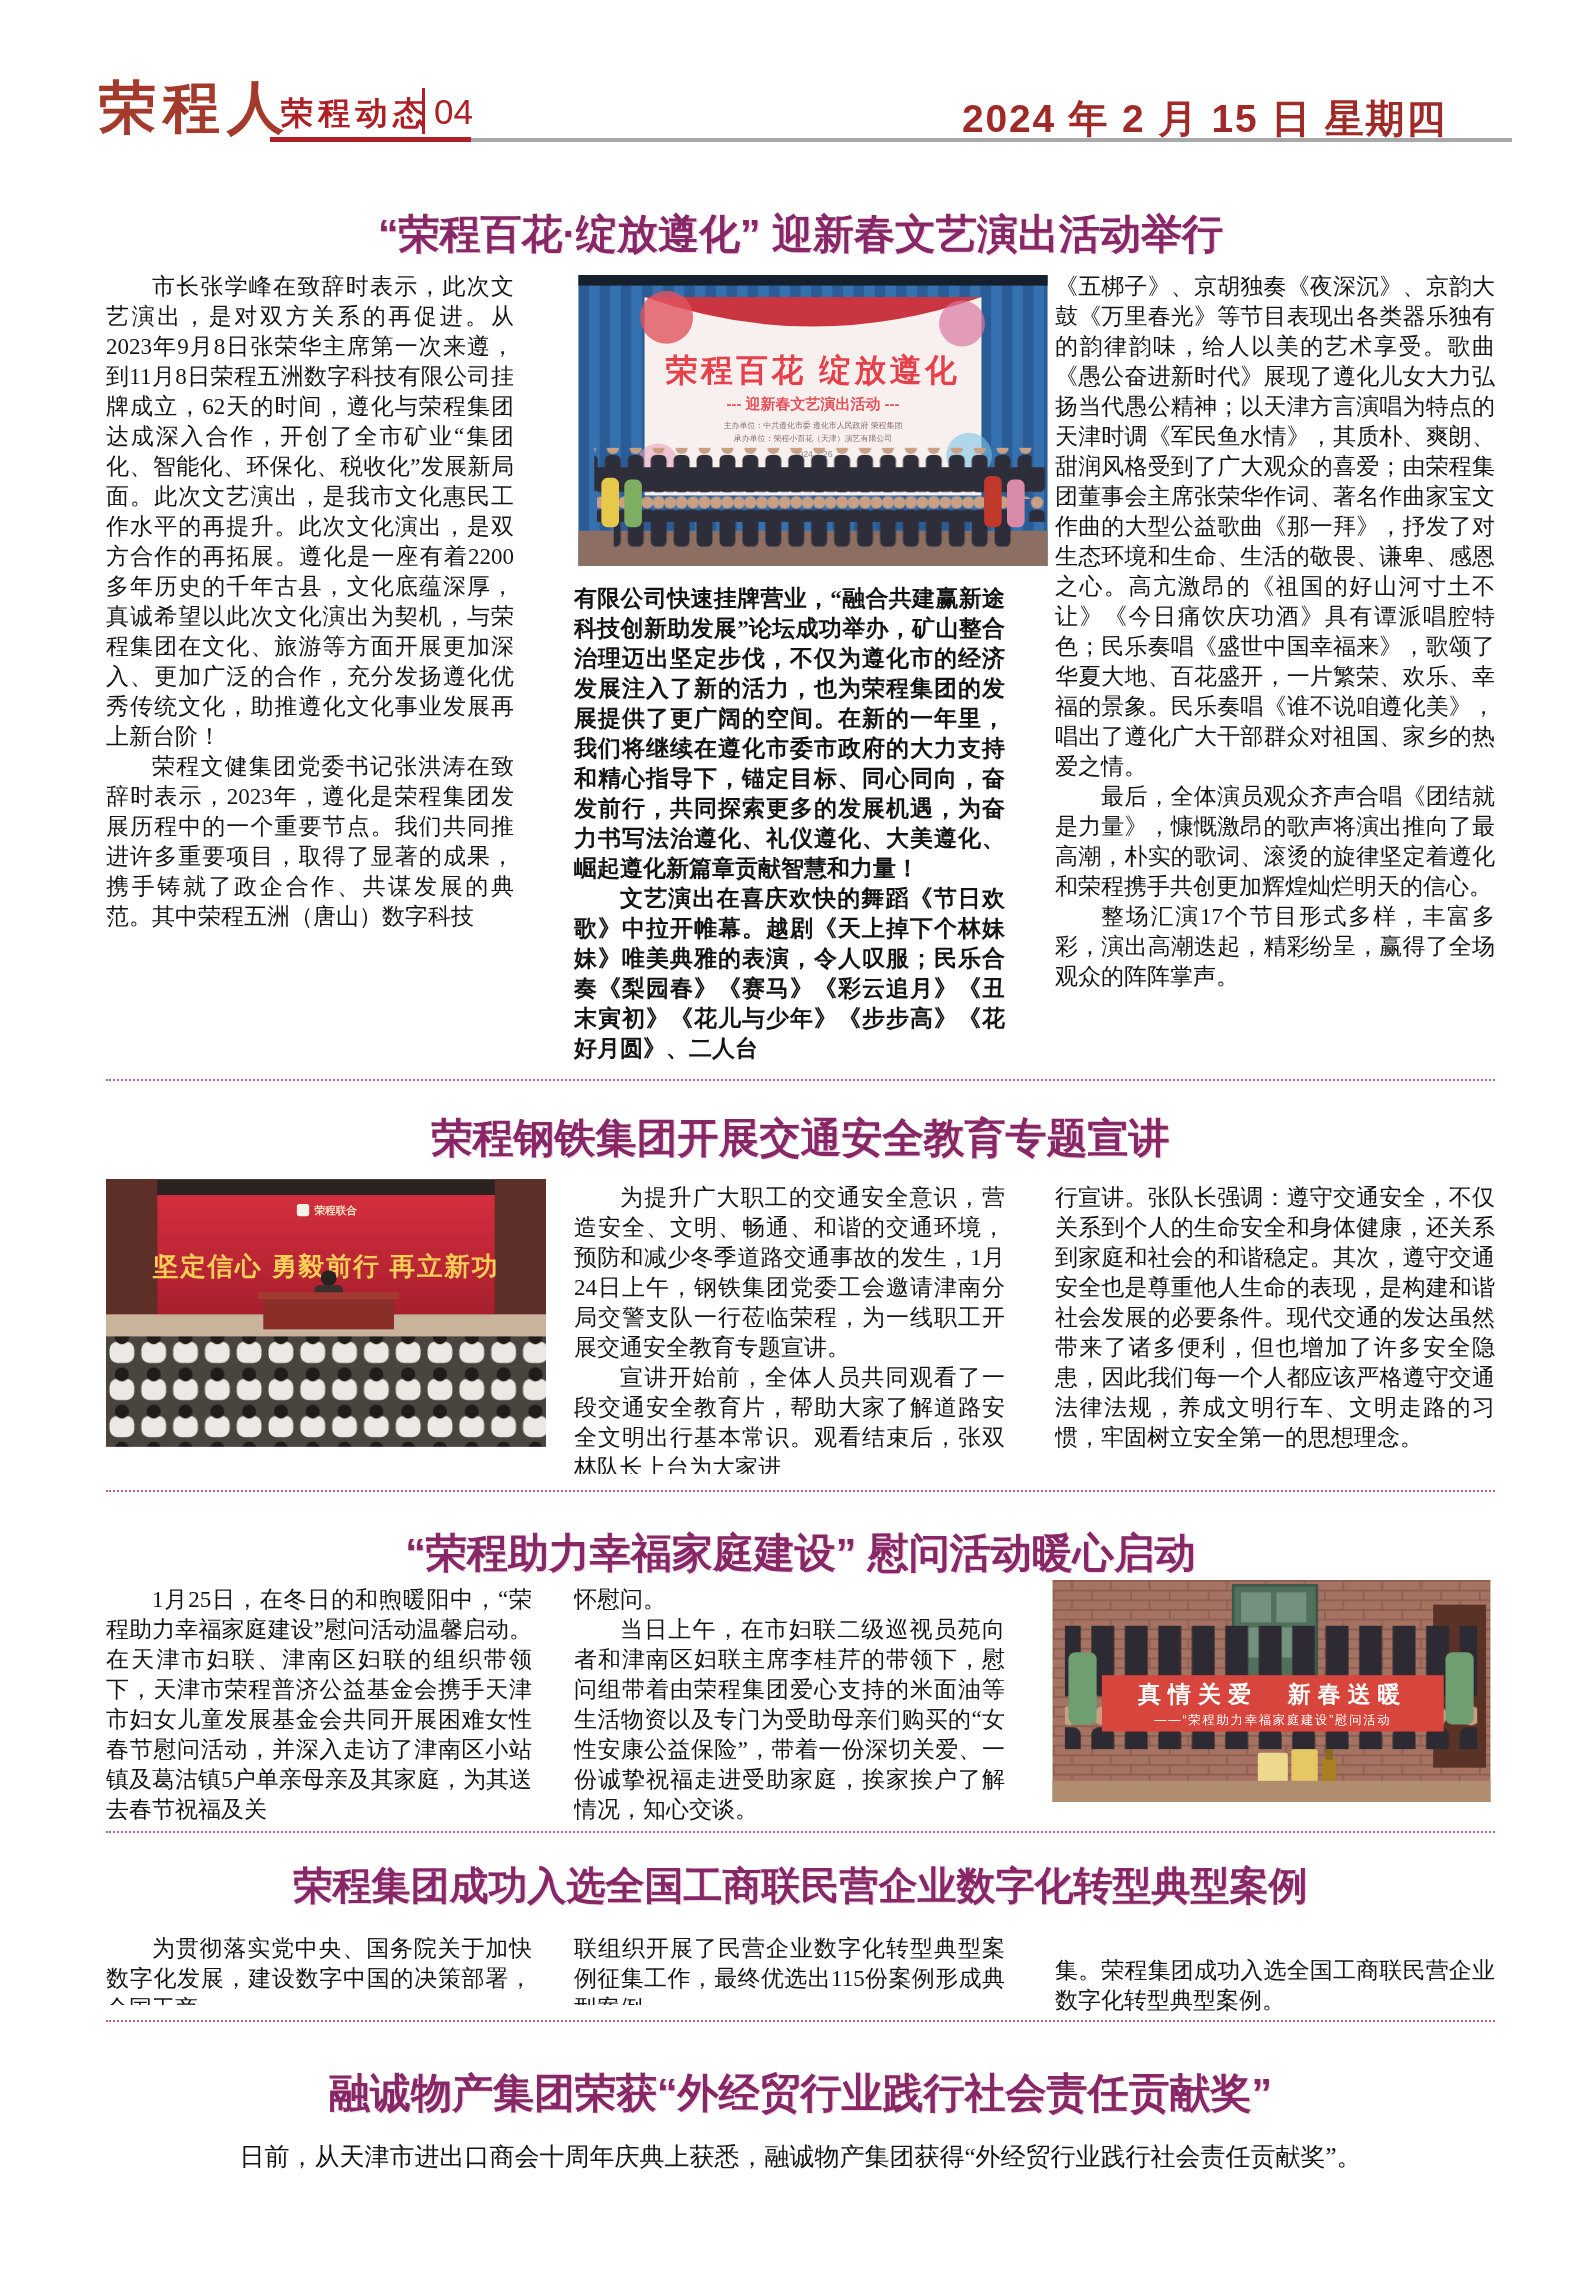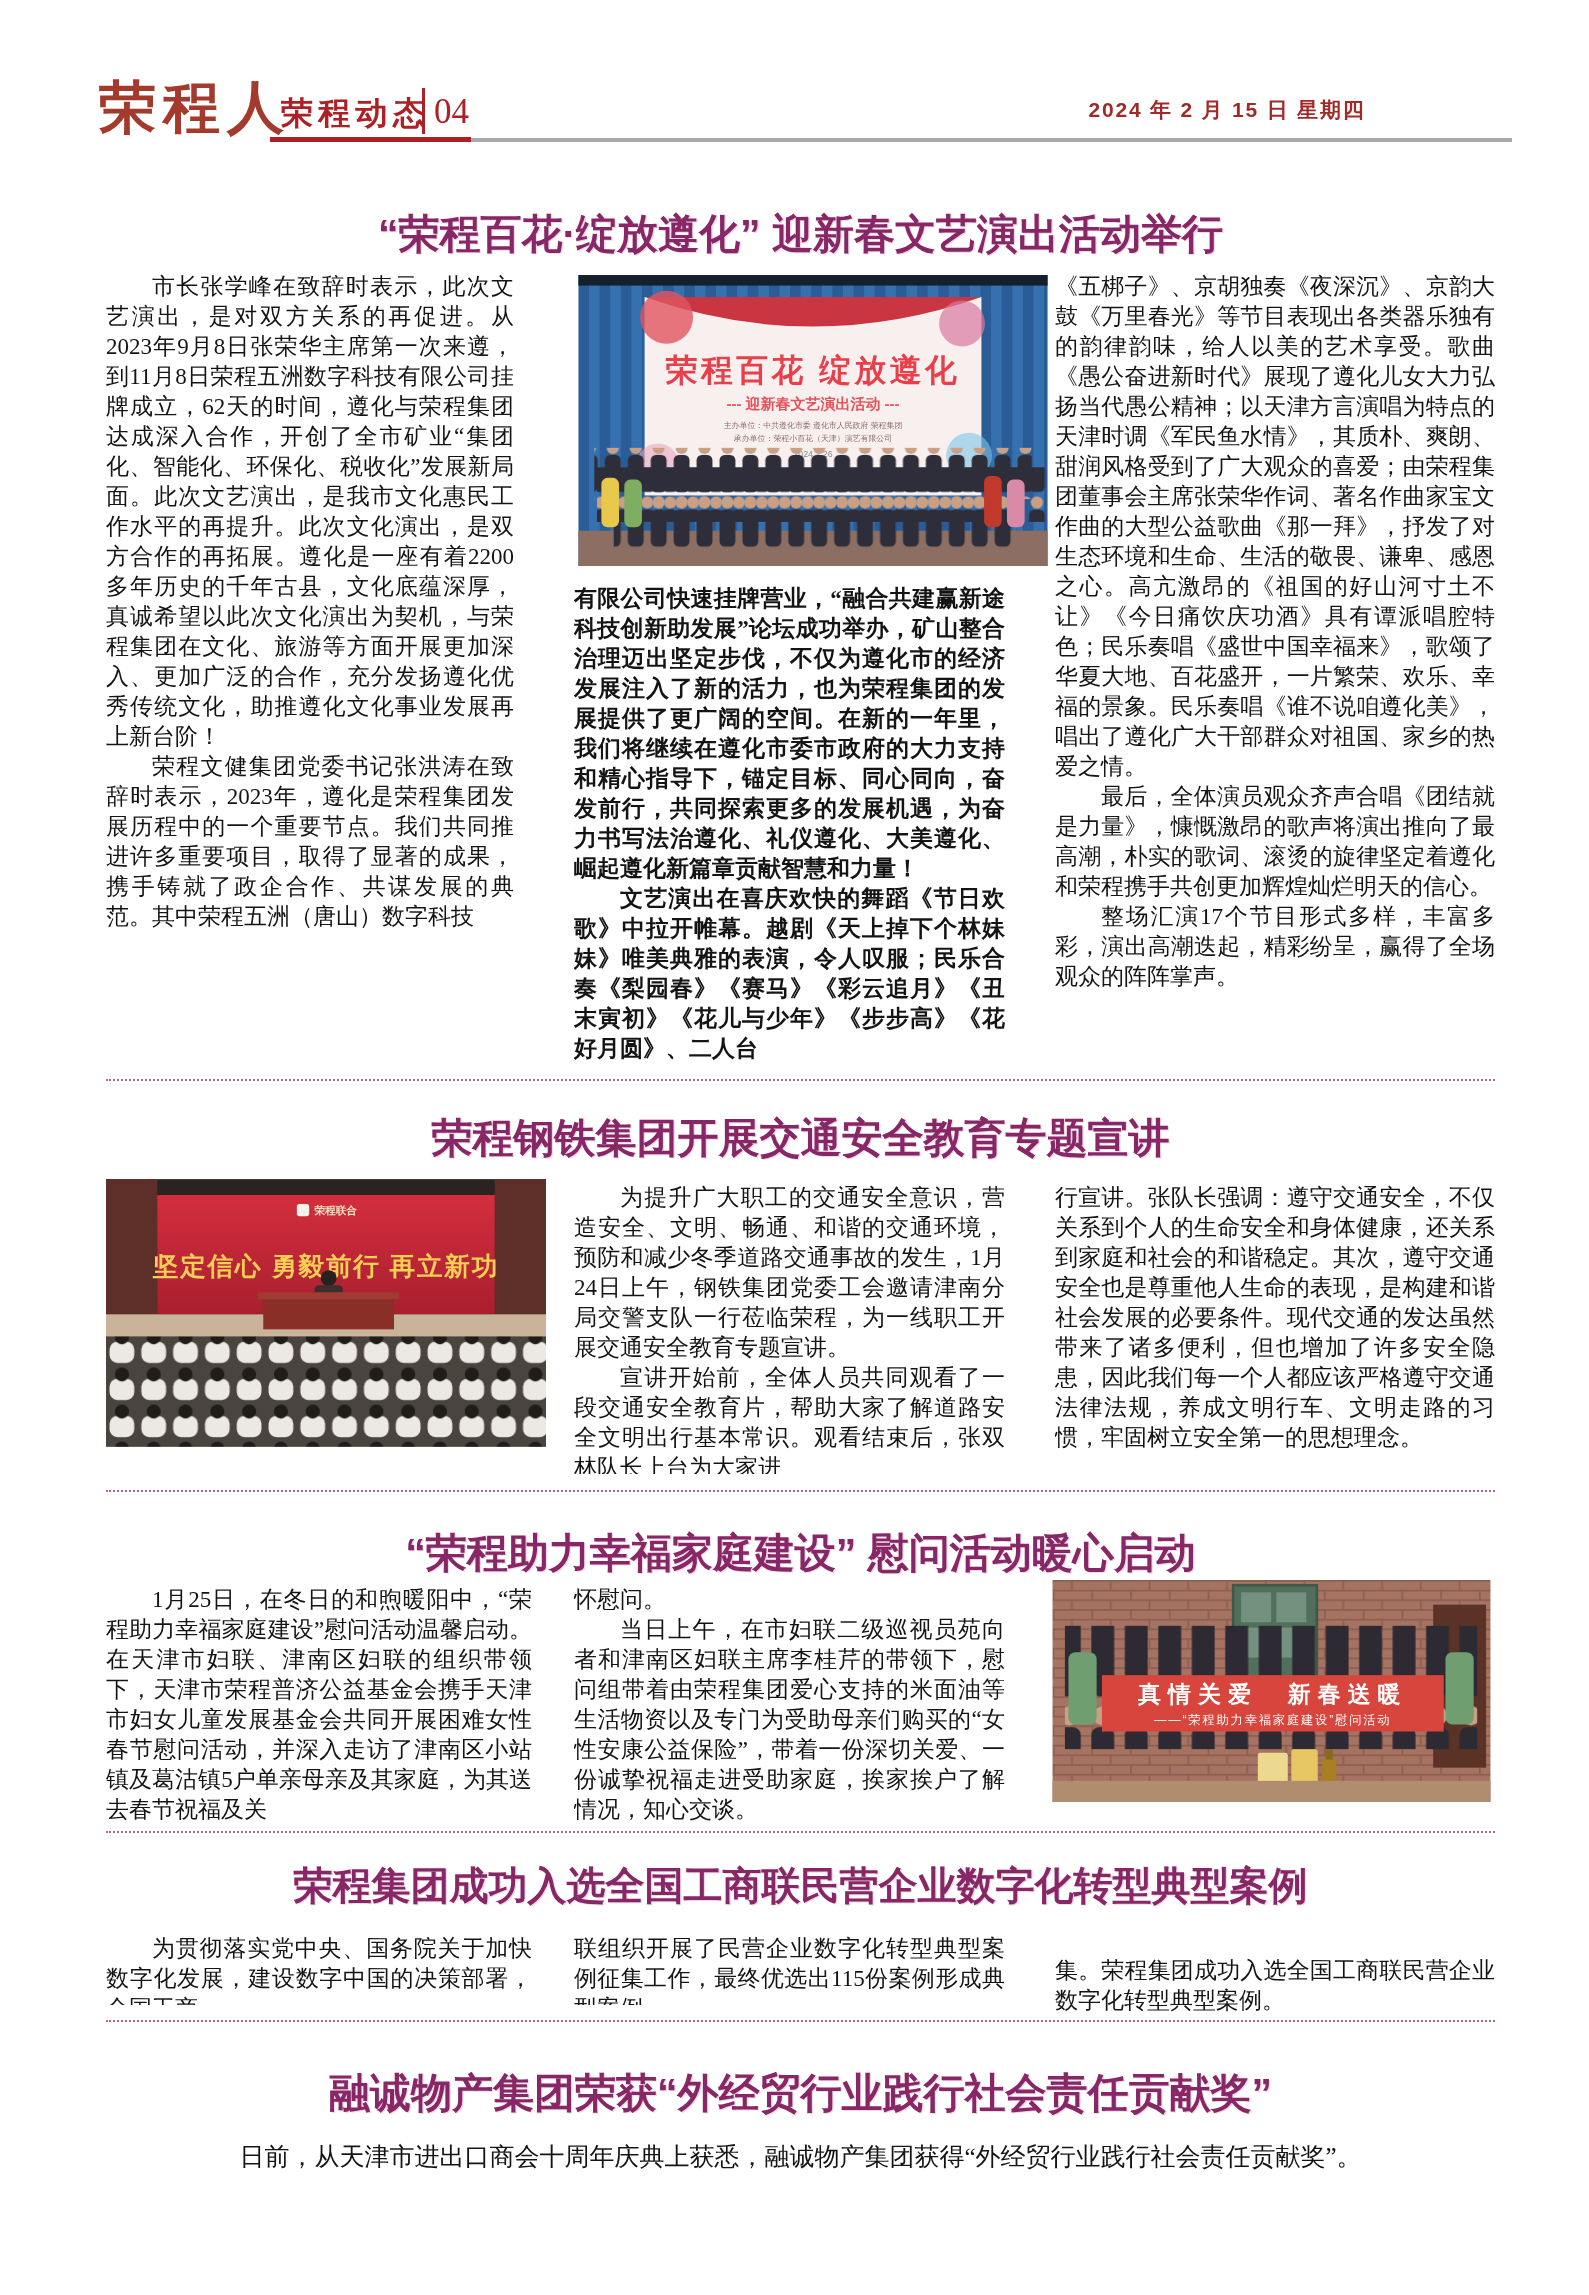--- a/index.html
+++ b/index.html
@@ -4,25 +4,25 @@
 <style>
   html,body{margin:0;padding:0;background:#e8e8e8;}
   #page{position:relative;width:1589px;height:2295px;background:#ffffff;
         font-family:"Liberation Serif",serif;color:#141414;overflow:hidden;}
   .abs{position:absolute;}
   
   .masthead{font-family:"DejaVu Serif",serif;font-weight:900;font-size:57px;
             color:#a33a2c;letter-spacing:7px;line-height:1;}
   .section-label{font-family:"Liberation Sans",sans-serif;font-weight:900;
                  font-size:32px;color:#ad2026;letter-spacing:5.3px;line-height:1;}
-  .page-no{font-family:Liberation Serif, serif;font-weight:400;
+  .page-no{font-family:Liberation Sans, sans-serif;font-weight:400;
            font-size:35px;color:#ad2026;line-height:1;}
   .vbar{width:2.6px;height:46px;background:#ad2026;}
-  .date{font-family:"Liberation Sans",sans-serif;font-weight:700;font-size:21px;
-        color:#9f2a28;letter-spacing:1.8px;text-align:center;line-height:1;}
+  .date{font-family:"Liberation Sans",sans-serif;font-weight:700;font-size:39px;
+        color:#9f2a28;letter-spacing:1.8px;text-align:left;line-height:1;}
   .rule-gray{height:3.5px;background:#a9a9a9;}
   .rule-red{height:5.3px;background:#ad2026;}
   
   .headline{font-family:"Liberation Sans",sans-serif;font-weight:900;
             color:#872765;text-align:center;line-height:1.2;
             text-shadow:1.3px 1.3px 0 rgba(216,140,186,.35);}
   .h46{font-size:41px;margin-top:14px;} .h44{font-size:39px;}
   
   .body-col{font-size:23px;line-height:30px;text-align:justify;overflow:hidden;}
   .body-col p{margin:0;text-indent:2em;}

